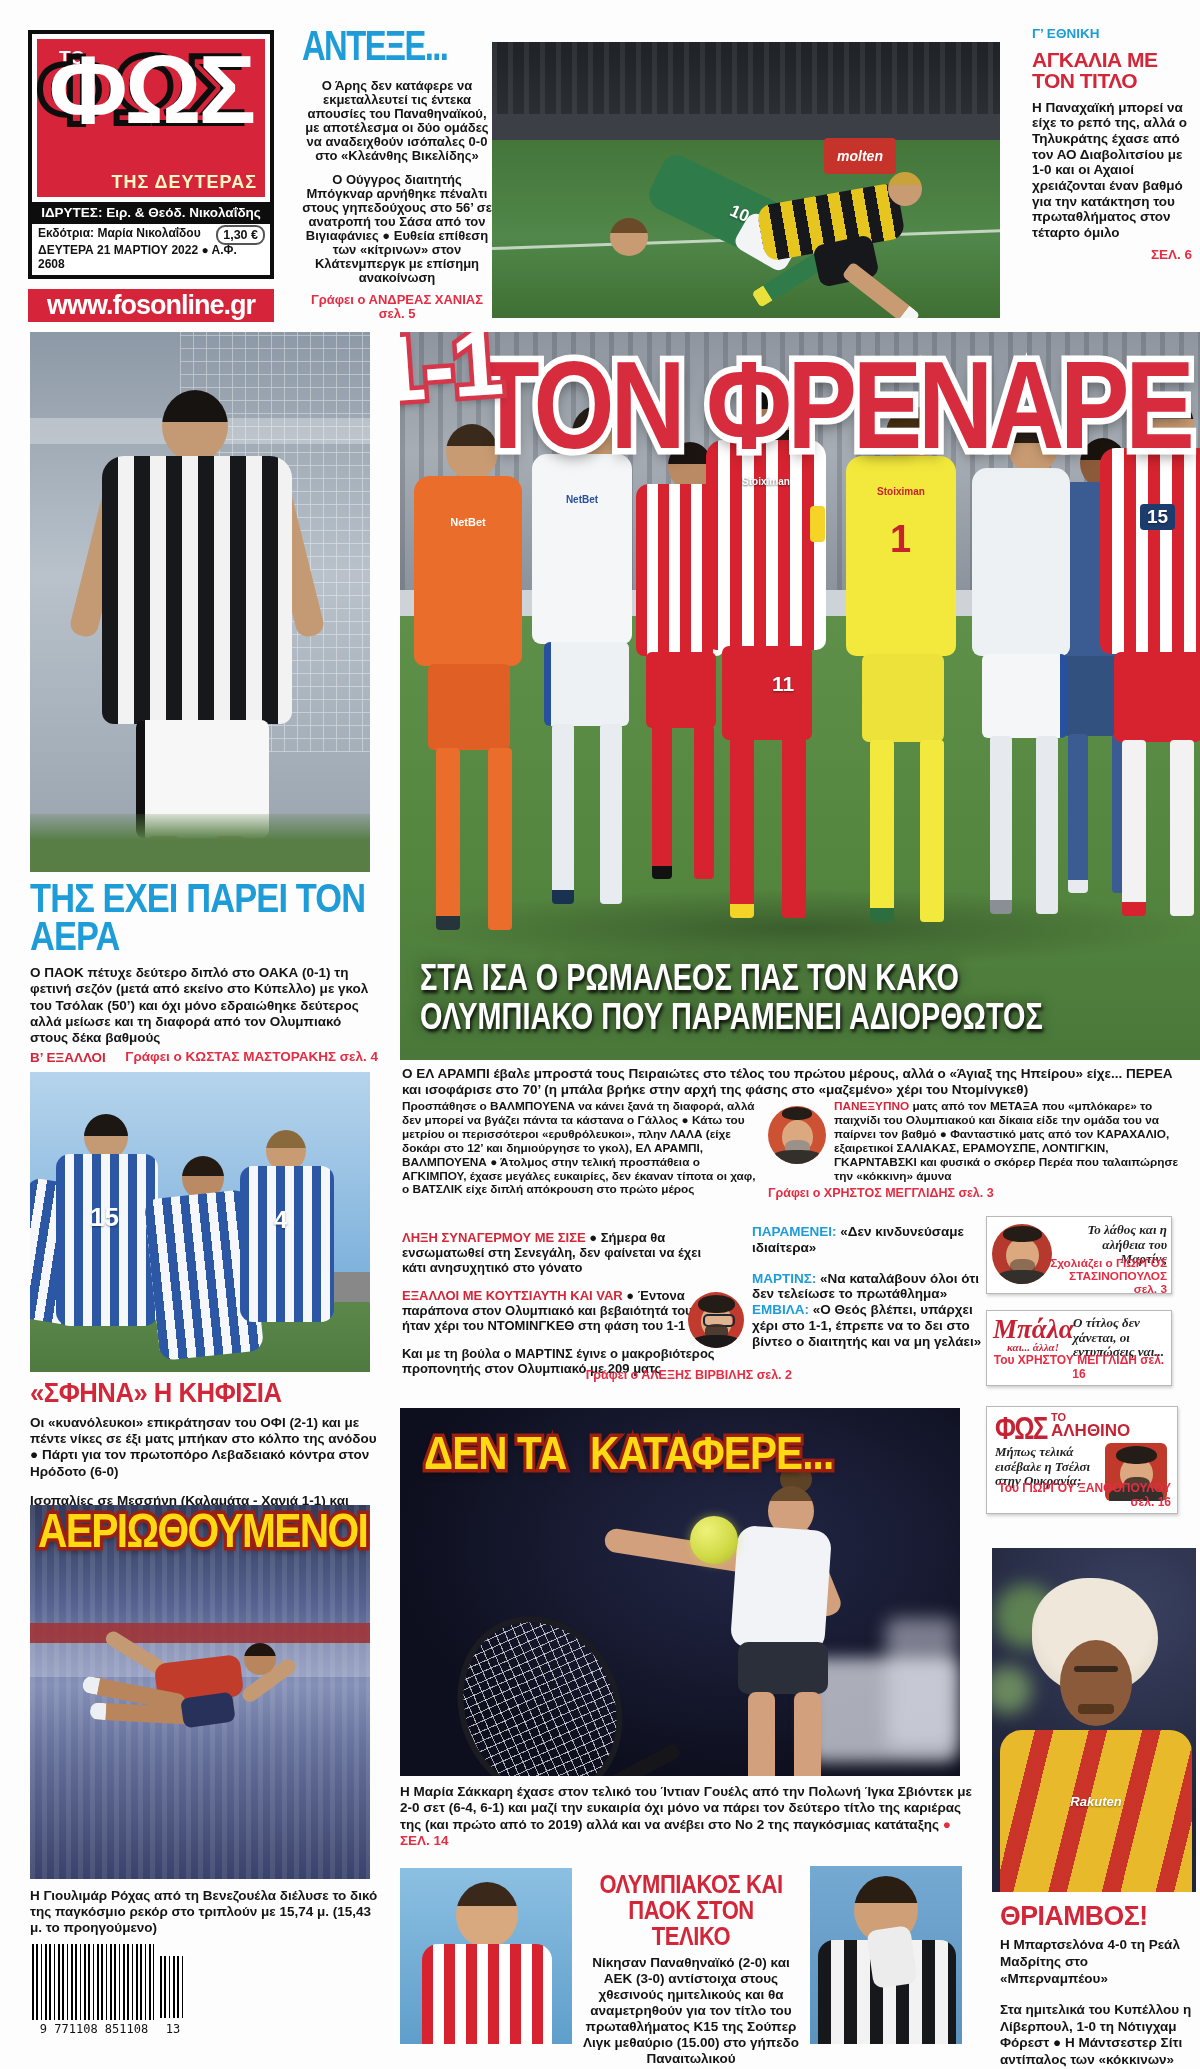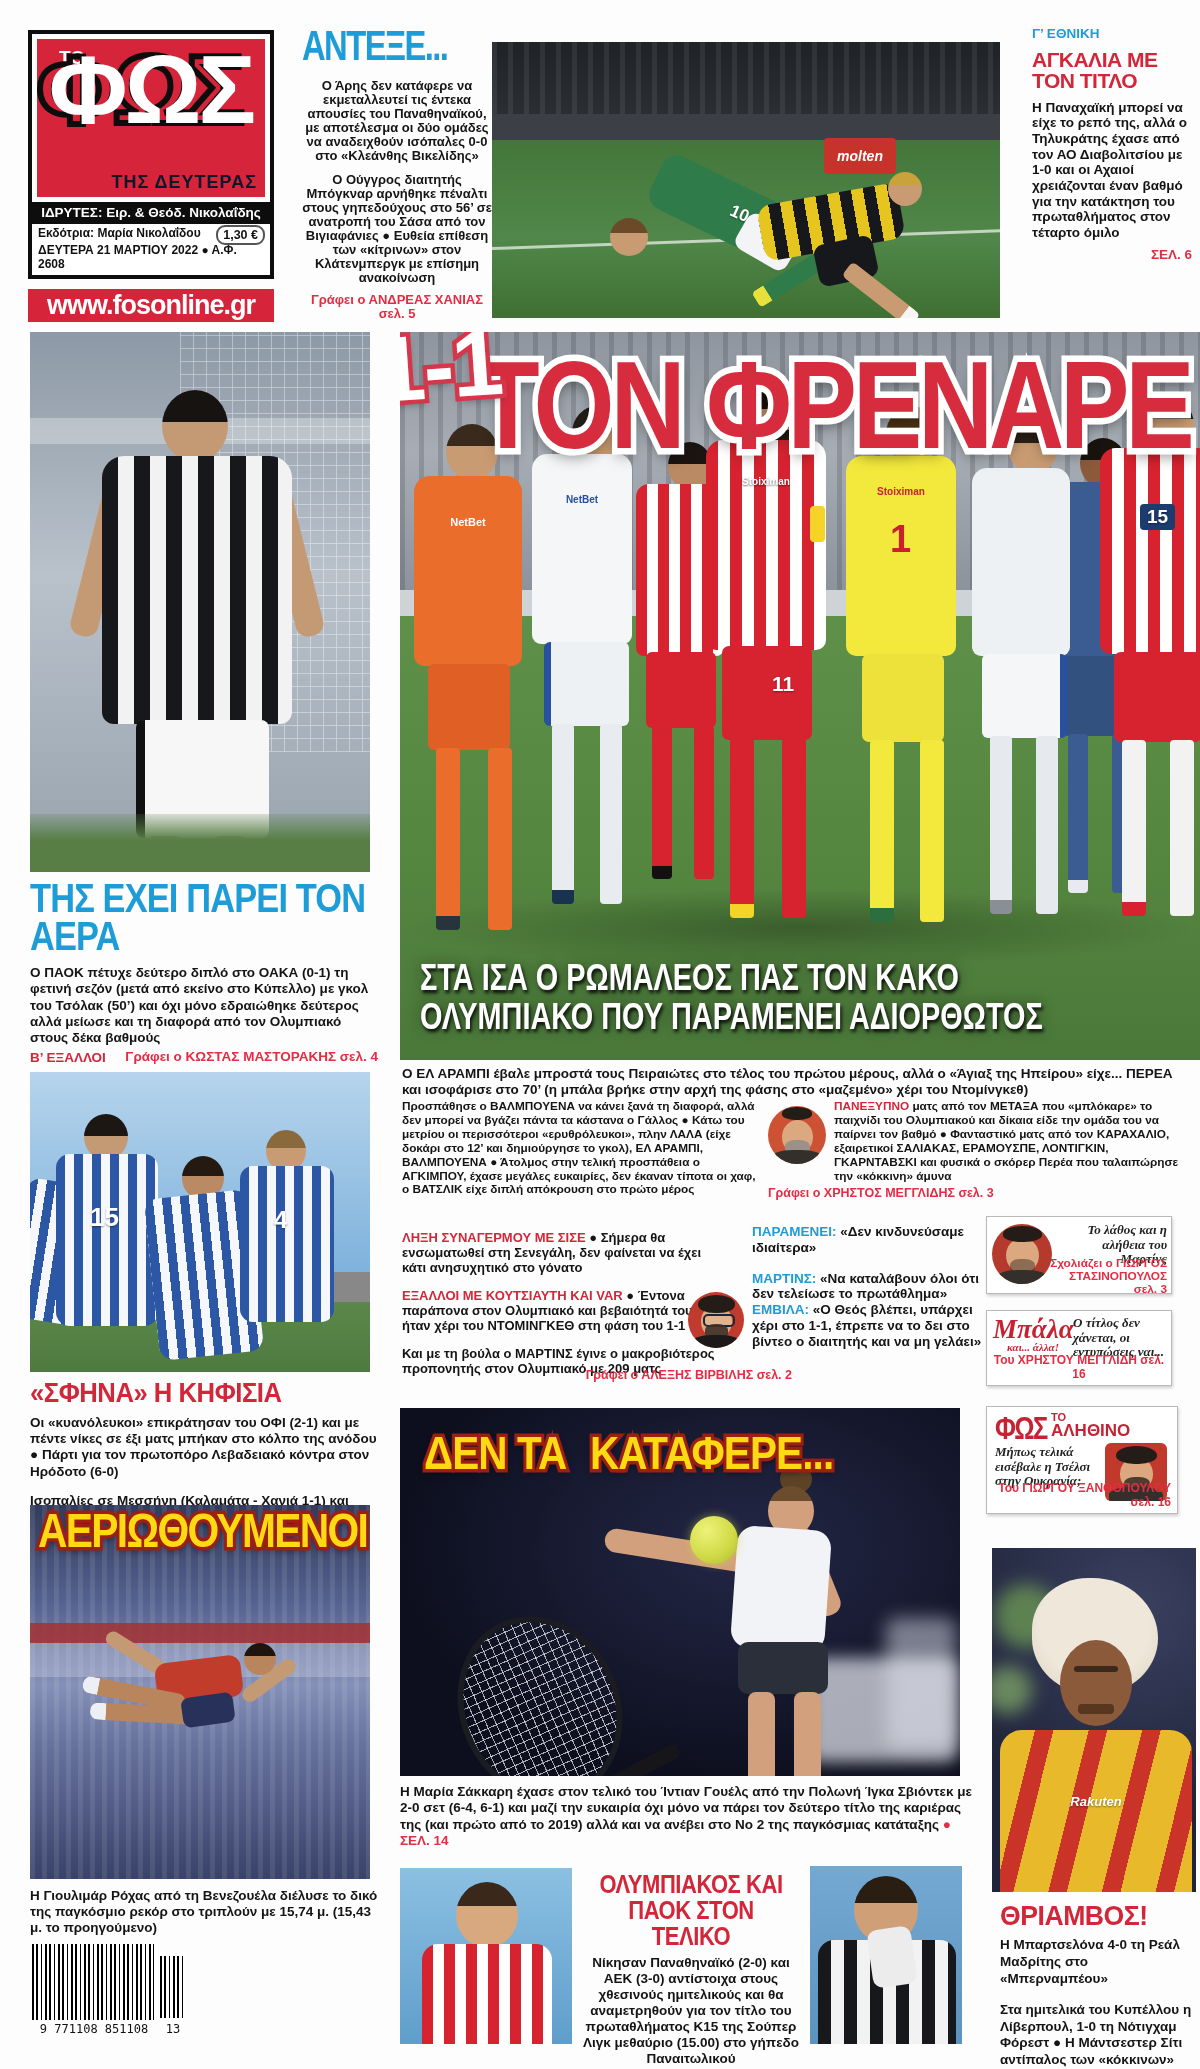--- a/index.html
+++ b/index.html
@@ -16,21 +16,21 @@
   .ot{position:relative;display:inline-block;white-space:nowrap;font-weight:bold;}
   .ot .stk{position:absolute;left:0;top:0;color:transparent;z-index:0;}
   .ot .fil{position:relative;z-index:1;}
   
   .mast-box{position:absolute;left:28px;top:30px;width:238px;border:4px solid #0d0d0d;background:#fff;}
   .mast-red{margin:5px;background:#d6253b;height:158px;position:relative;}
   .mast-to{position:absolute;left:22px;top:8px;color:#fff;font-weight:bold;font-size:19px;}
   .mast-fos{position:absolute;left:0;right:0;top:-4px;text-align:center;font-size:96px;letter-spacing:-3px;}
   .mast-fos .stk{-webkit-text-stroke:6px #0d0d0d;}
   .mast-fos .fil{color:#fff;}
-  .mast-sub{position:absolute;right:8px;bottom:4px;color:#0f172a;font-weight:bold;font-size:18px;letter-spacing:1px;}
+  .mast-sub{position:absolute;right:8px;bottom:4px;color:#fef9c3;font-weight:bold;font-size:18px;letter-spacing:1px;}
   .mast-founders{background:#0d0d0d;color:#fff;font-weight:bold;font-size:13.5px;text-align:center;padding:3px 0 4px;}
   .mast-row{position:relative;font-weight:bold;font-size:12px;color:#111;padding:2px 6px 1px;}
   .mast-price{position:absolute;right:5px;top:1px;border:2px solid #555;border-radius:9px;padding:1px 5px;font-size:12.5px;background:#fff;z-index:2;}
   .web-bar{position:absolute;left:28px;top:289px;width:246px;height:33px;background:#d6253b;color:#fff;
            font-weight:bold;font-size:27px;text-align:center;line-height:33px;letter-spacing:-1px;}
   
   .kicker{font-weight:bold;font-size:13.5px;}
   .hl-blue{color:#1d9cd8;font-weight:bold;}
   .hl-red{color:#d32638;font-weight:bold;}
   

